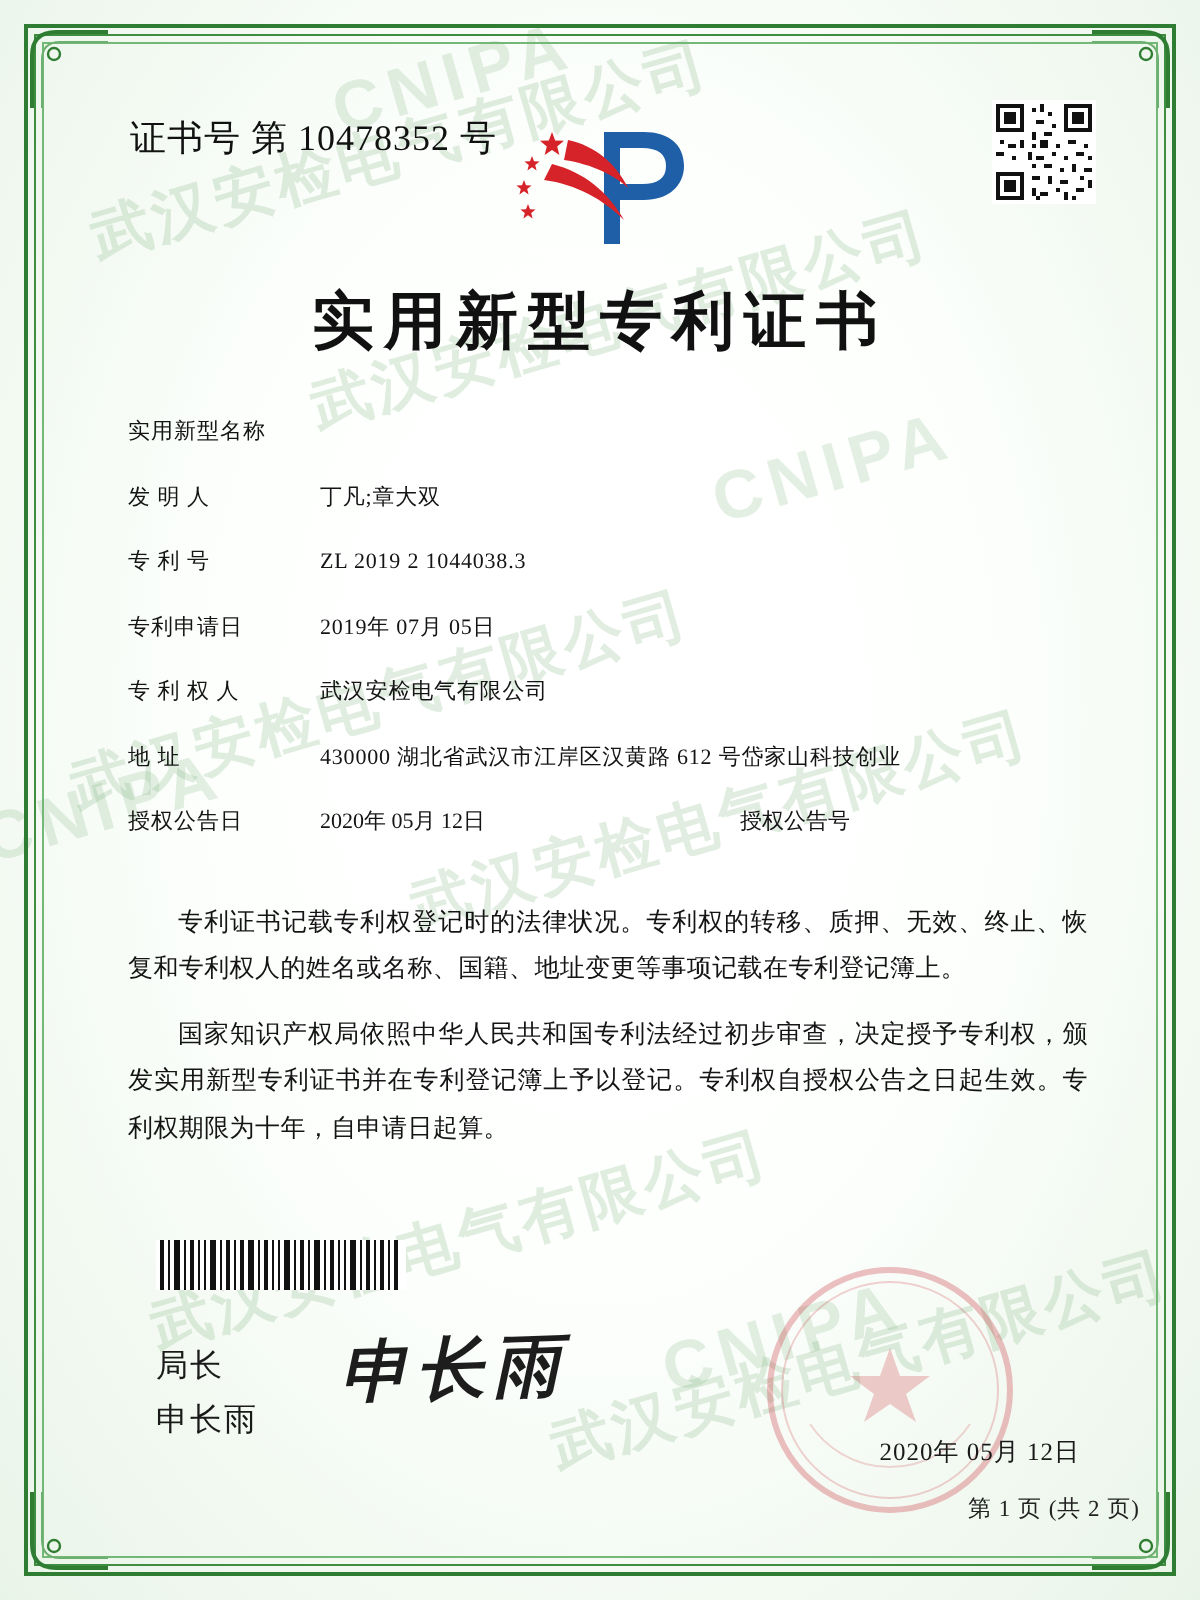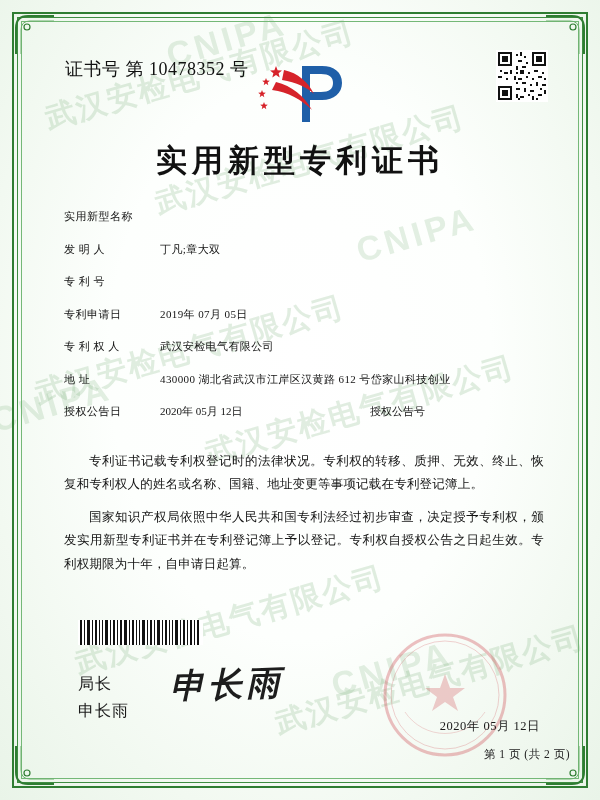--- a/index.html
+++ b/index.html
@@ -377,20 +377,21 @@
     <div class="fields">
       <div class="field">
         <div class="label">实用新型名称</div>
       </div>
       <div class="field">
         <div class="label">发 明 人</div>
         <div class="value">丁凡;章大双</div>
       </div>
       <div class="field">
         <div class="label">专 利 号</div>
+        <div class="value">ZL 2019 2 1044038.3</div>
       </div>
       <div class="field">
         <div class="label">专利申请日</div>
         <div class="value">2019年 07月 05日</div>
       </div>
       <div class="field">
         <div class="label">专 利 权 人</div>
         <div class="value">武汉安检电气有限公司</div>
       </div>
       <div class="field">

